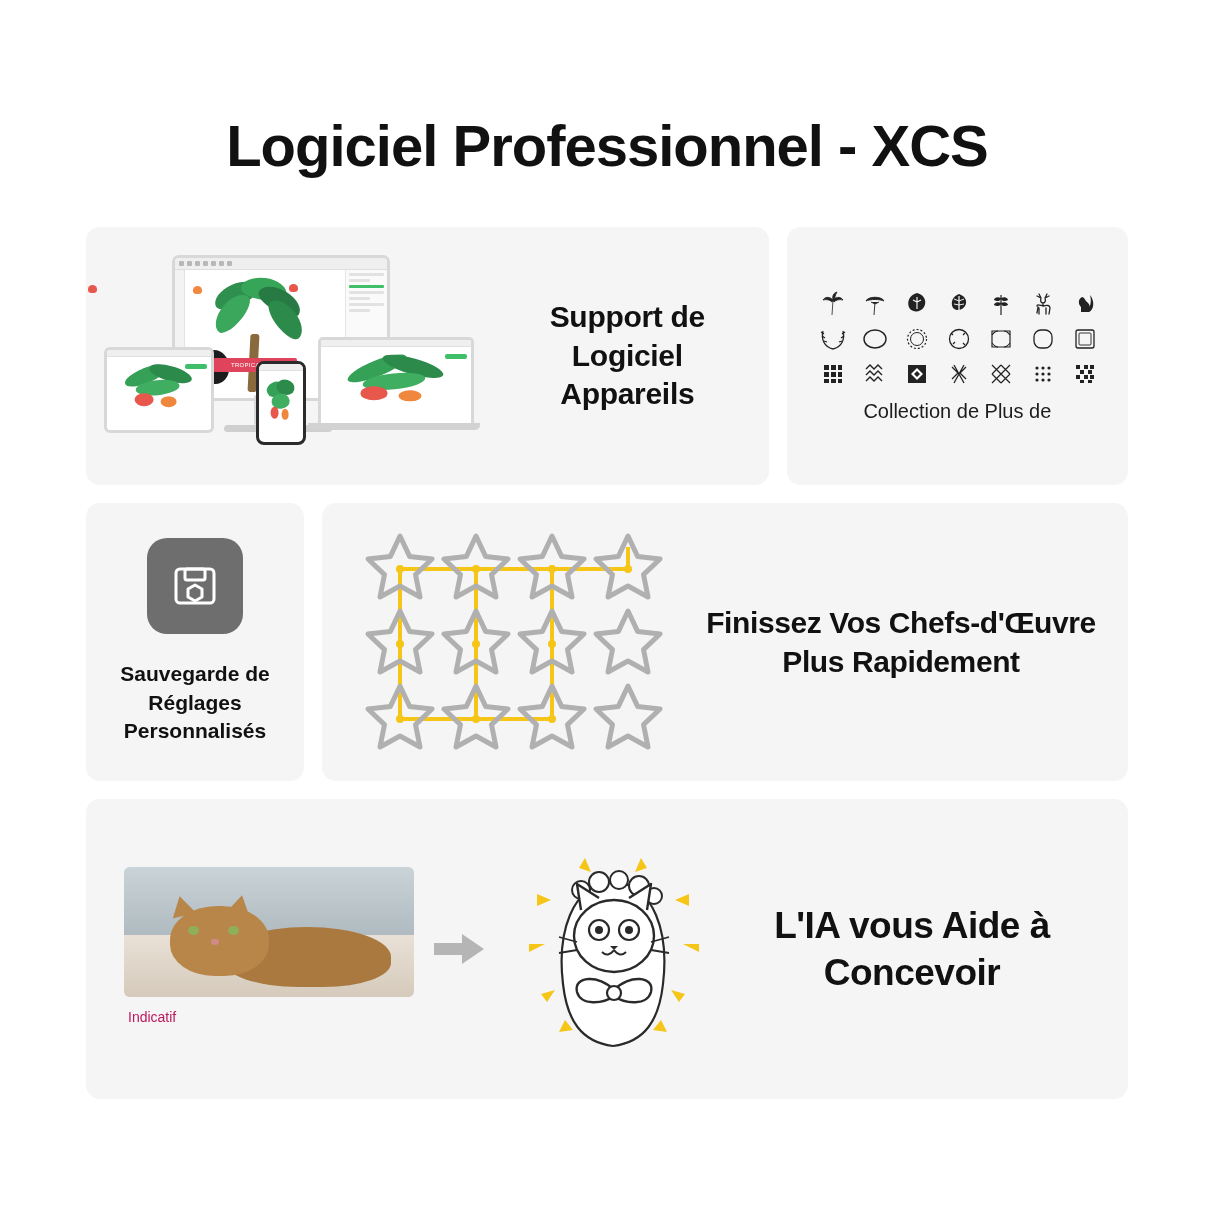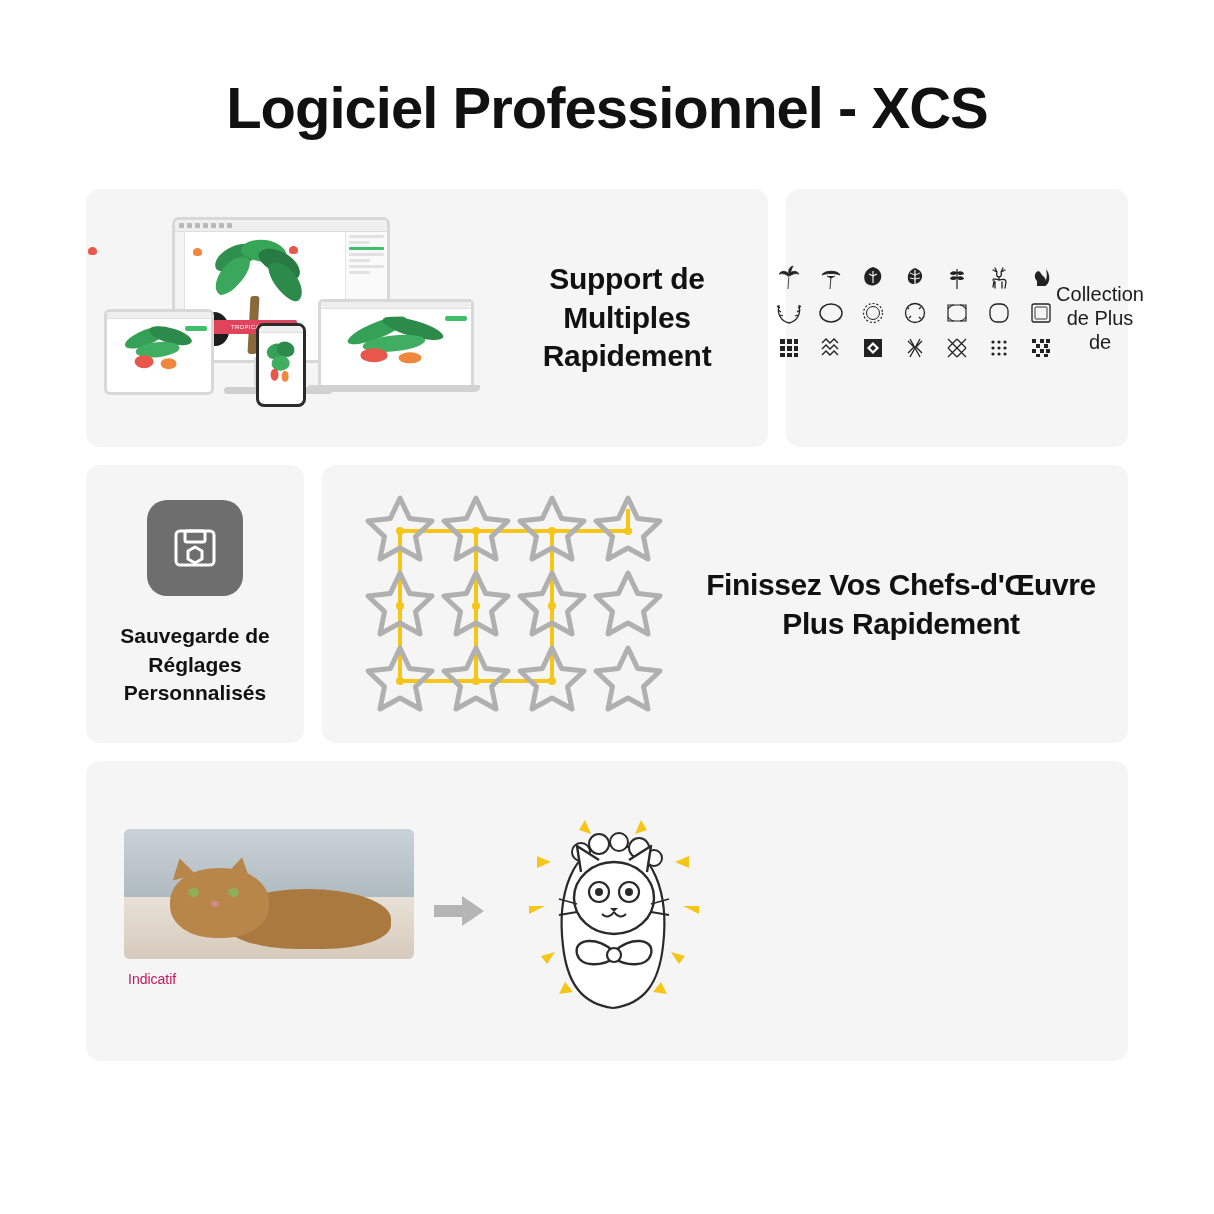--- a/index.html
+++ b/index.html
@@ -17,21 +17,21 @@
   .page {
     position: relative;
     width: 1214px;
     height: 1214px;
     box-sizing: border-box;
   }
 
   
   .header {
     text-align: center;
-    padding-top: 78px;
+    padding-top: 116px;
   }
   .title {
     font-size: 58px;
     font-weight: bold;
     letter-spacing: -1px;
     line-height: 1.05;
     color: #111111;
     margin: 0;
   }
   .subtitle {
@@ -62,21 +62,21 @@
 
   
   .card-devices {
     width: 684px;
     height: 258px;
     padding: 0 18px;
   }
   .card-shapes {
     width: 342px;
     height: 258px;
-    flex-direction: row;
+    flex-direction: column;
     justify-content: center;
     padding: 14px 10px;
   }
 
   
   .card-presets {
     width: 218px;
     height: 278px;
     flex-direction: column;
     justify-content: center;
@@ -598,21 +598,21 @@
             <div class="mini-art">
               <div class="m-leaf ml1"></div>
               <div class="m-leaf ml2"></div>
               <div class="m-leaf ml3"></div>
               <div class="m-flower"></div>
               <div class="m-flower2"></div>
             </div>
           </div>
         </div>
 
-        <div class="devices-caption">Support de Multiples Rapidement</div>
+        <div class="devices-caption">Support de Logiciel Appareils</div>
       </div>
 
       <div class="card card-shapes">
         <div class="shape-grid">
 
           <div class="shape-cell">
             <svg width="26" height="26" viewBox="0 0 26 26">
                 <path d="M13 9 L12 24 M13 9 C9 5 5 6 3 9 C7 8 10 9 12 11 Z M13 9 C17 5 21 6 23 9 C19 8 16 9 14 11 Z M13 9 C12 4 14 2 17 1 C15 4 15 7 14 9 Z" fill="#222" stroke="#222" stroke-width="0.8"></path>
               </svg>
           </div>
@@ -886,17 +886,18 @@
             <path d="M111 122 l4 4 l4 -4 z" fill="#2a2a2a"></path>
             <path d="M115 126 q-6 8 -12 2 M115 126 q6 8 12 2" fill="none" stroke="#2a2a2a" stroke-width="2"></path>
 
             <path d="M78 118 l-18 -5 M78 126 l-18 3 M152 118 l18 -5 M152 126 l18 3" stroke="#2a2a2a" stroke-width="1.8"></path>
 
             <path d="M115 166 C100 150 74 152 78 168 C82 182 104 180 115 172 C126 180 148 182 152 168 C156 152 130 150 115 166 Z" fill="#ffffff" stroke="#2a2a2a" stroke-width="2.4"></path>
             <circle cx="115" cy="169" r="7" fill="#ffffff" stroke="#2a2a2a" stroke-width="2.2"></circle>
           </svg>
         </div>
 
+        <div class="ai-caption">L'IA vous Aide à Concevoir</div>
       </div>
     </div>
 
   </div>
 </div>
 
 </body></html>

